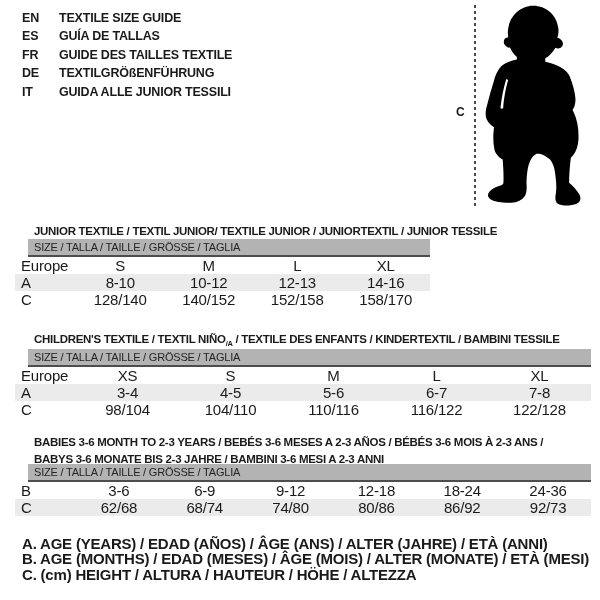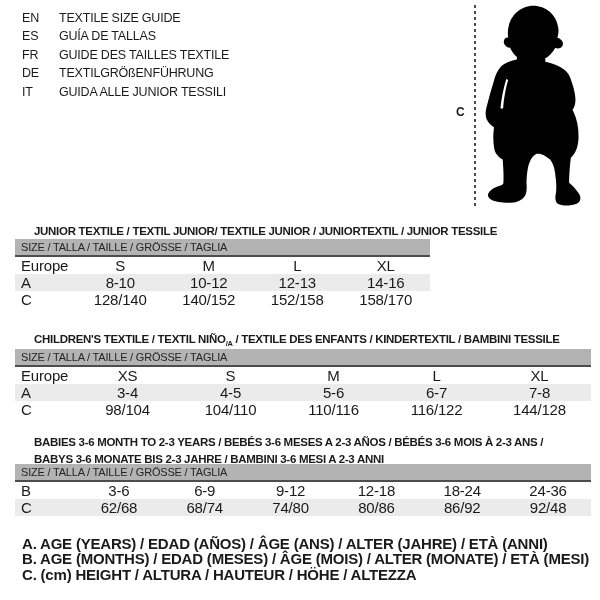--- a/index.html
+++ b/index.html
@@ -4,21 +4,21 @@
 <style>
   html,body { margin:0; padding:0; background:#fff; }
   .page {
     position:relative; width:600px; height:600px; background:#fff;
     font-family:"Liberation Sans", sans-serif; color:var(--text,#1a1a1a);
     overflow:hidden;
   }
 
   
   .lang-block { position:absolute; left:22px; top:9px; }
-  .lang-row { display:flex; line-height:18.4px; font-size:12.5px; font-weight:normal; letter-spacing:-0.2px; }
+  .lang-row { display:flex; line-height:18.4px; font-size:12.5px; font-weight:bold; letter-spacing:-0.2px; }
   .lang-code { width:37px; flex:0 0 auto; }
 
   
   .measure-line {
     position:absolute; left:474px; top:5px; width:2px; height:201px;
     background:repeating-linear-gradient(to bottom, #4a4a4a 0 3px, transparent 3px 6px);
   }
   .height-label { position:absolute; left:456px; top:105px; font-size:12px; font-weight:600; }
   .toddler-svg { position:absolute; left:481px; top:2px; }
   .toddler-body { fill:var(--silhouette,#000); }
@@ -26,21 +26,21 @@
 
   
   .section-title { position:absolute; left:22px; margin:12px; font-size:11.5px; font-weight:bold; letter-spacing:-0.3px; line-height:16.5px; }
   .sub-sz { font-size:7.5px; }
 
   
   .table { position:absolute; left:15px; }
   .t-head {
     background:var(--header-bar,#b3b3b3); border-bottom:2px solid var(--divider,#4d4d4d);
     height:16px; line-height:16px; font-size:11px; padding-left:6px;
-    letter-spacing:-0.2px; color:#242424;
+    letter-spacing:-0.2px; color:#242424;margin-left:13px;
   }
   .t-row { display:flex; height:17px; line-height:17px; font-size:15px; letter-spacing:-0.2px; }
   .t-row.alt { background:var(--row-alt,#ebebeb); }
   .t-label { width:55px; flex:0 0 auto; padding-left:6px; }
   .t-cell { flex:1; text-align:center; }
 
   
   .footnotes { position:absolute; left:22px; top:536px; font-size:15px; font-weight:bold; line-height:15.4px; letter-spacing:-0.2px; }
 </style>
 </head>
@@ -170,21 +170,21 @@
       <span class="t-cell">5-6</span>
       <span class="t-cell">6-7</span>
       <span class="t-cell">7-8</span>
     </div>
     <div class="t-row">
       <span class="t-label">C</span>
       <span class="t-cell">98/104</span>
       <span class="t-cell">104/110</span>
       <span class="t-cell">110/116</span>
       <span class="t-cell">116/122</span>
-      <span class="t-cell">144/128</span>
+      <span class="t-cell">122/128</span>
     </div>
   </section>
 
   <h2 class="section-title" style="top:422px">
     <div>BABIES 3-6 MONTH TO 2-3 YEARS / BEBÉS 3-6 MESES A 2-3 AÑOS / BÉBÉS 3-6 MOIS À 2-3 ANS /</div>
     <div>BABYS 3-6 MONATE BIS 2-3 JAHRE / BAMBINI 3-6 MESI A 2-3 ANNI</div>
   </h2>
   <section class="table" style="top:464px;width:576px">
     <div class="t-head">SIZE / TALLA / TAILLE / GRÖSSE / TAGLIA</div>
     <div class="t-row">
@@ -196,21 +196,21 @@
       <span class="t-cell">18-24</span>
       <span class="t-cell">24-36</span>
     </div>
     <div class="t-row alt">
       <span class="t-label">C</span>
       <span class="t-cell">62/68</span>
       <span class="t-cell">68/74</span>
       <span class="t-cell">74/80</span>
       <span class="t-cell">80/86</span>
       <span class="t-cell">86/92</span>
-      <span class="t-cell">92/48</span>
+      <span class="t-cell">92/73</span>
     </div>
   </section>
 
   <footer class="footnotes">
     <div>A. AGE (YEARS) / EDAD (AÑOS) / ÂGE (ANS) / ALTER (JAHRE) / ETÀ (ANNI)</div>
     <div>B. AGE (MONTHS) / EDAD (MESES) / ÂGE (MOIS) / ALTER (MONATE) / ETÀ (MESI)</div>
     <div>C. (cm) HEIGHT / ALTURA / HAUTEUR / HÖHE / ALTEZZA</div>
   </footer>
 
 </div>

